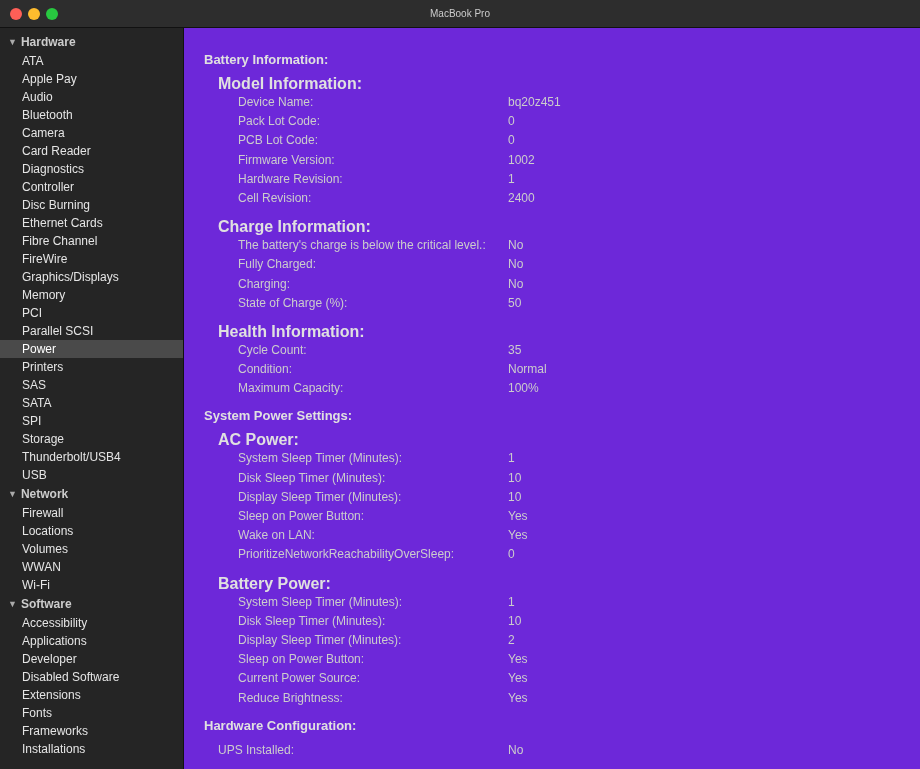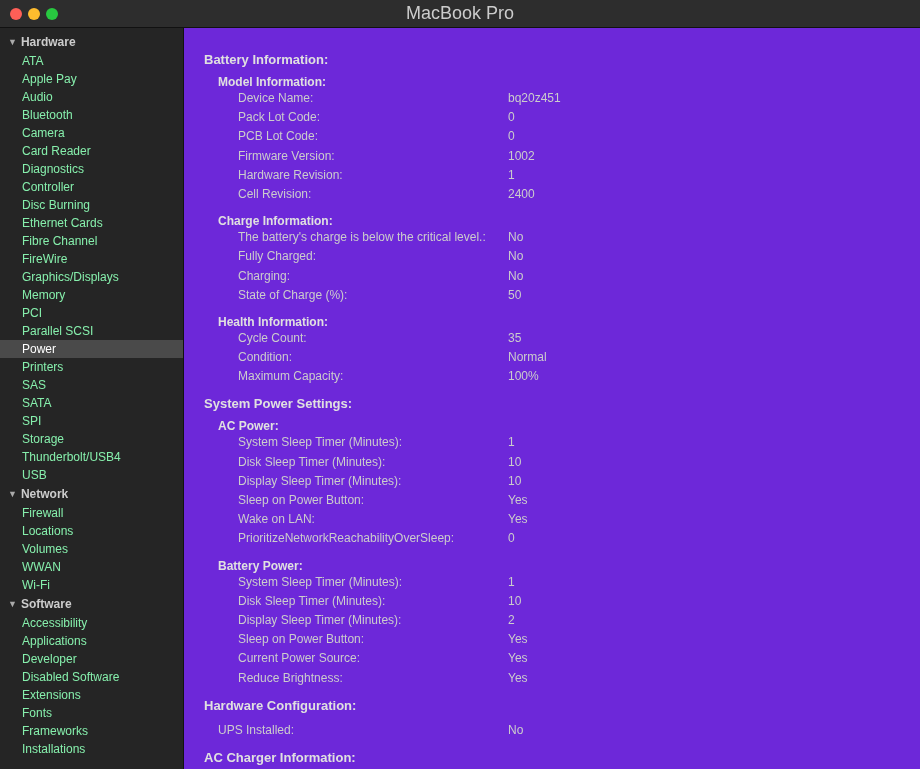--- a/index.html
+++ b/index.html
@@ -29,21 +29,21 @@
       left: 10px;
       display: flex;
       gap: 6px;
       align-items: center;
     }
     .wc { width: 12px; height: 12px; border-radius: 50%; }
     .wc-close { background: #ff5f57; }
     .wc-min { background: #febc2e; }
     .wc-max { background: #28c840; }
     #titlebar-title {
-      font-size: 18px;
+      font-size: 10px;
       color: #ccc;
     }
     
     #main {
       display: flex;
       flex: 1;
       overflow: hidden;
     }
     
     #sidebar {
@@ -66,21 +66,21 @@
       cursor: pointer;
     }
     .sidebar-section-header .arrow {
       font-size: 9px;
       margin-right: 4px;
       color: #aaa;
     }
     .sidebar-item {
       padding: 2px 8px 2px 22px;
       font-size: 12px;
-      color: #86efac;
+      color: #e5e5e5;
       cursor: pointer;
       white-space: nowrap;
     }
     .sidebar-item.selected {
       background: #4a4a4a;
       color: #fff;
     }
     
     #content {
       flex: 1;
@@ -115,21 +115,21 @@
     }
     .info-label-indent {
       min-width: 300px;
       padding-left: 30px;
       color: #ccc;
     }
     .info-value {
       color: #ccc;
     }
     .sub-section-title {
-      font-size: 12px;
+      font-size: 16px;
       font-weight: 600;
       color: #e0e0e0;
       margin-top: 4px;
       padding-left: 10px;
     }
   </style>
 </head>
 <body>
 
 <div id="titlebar">

